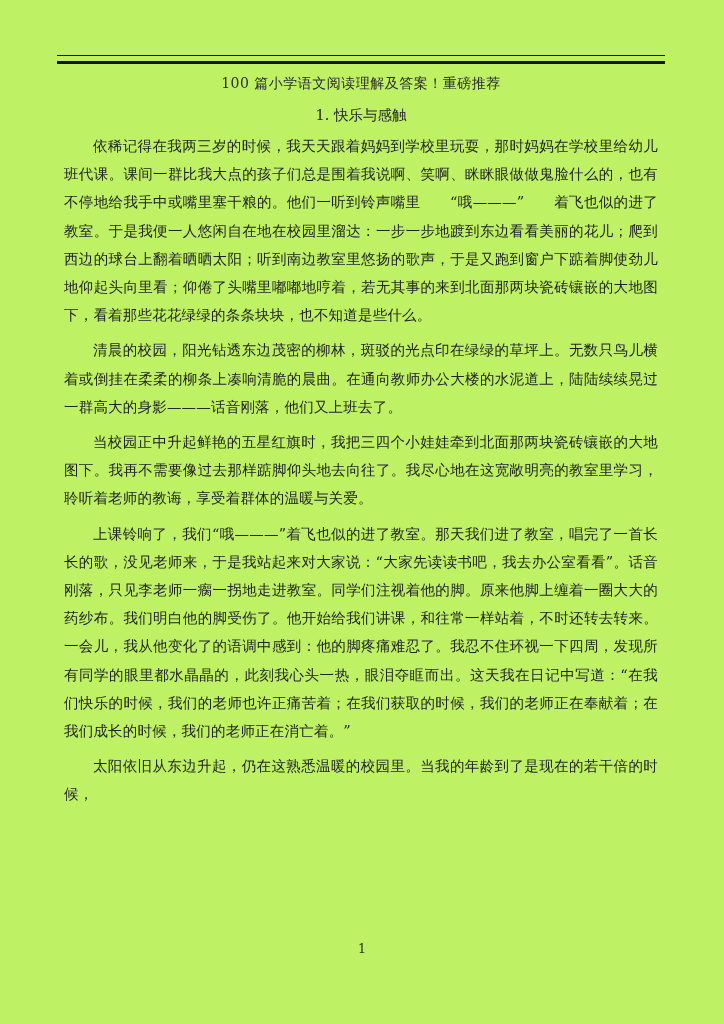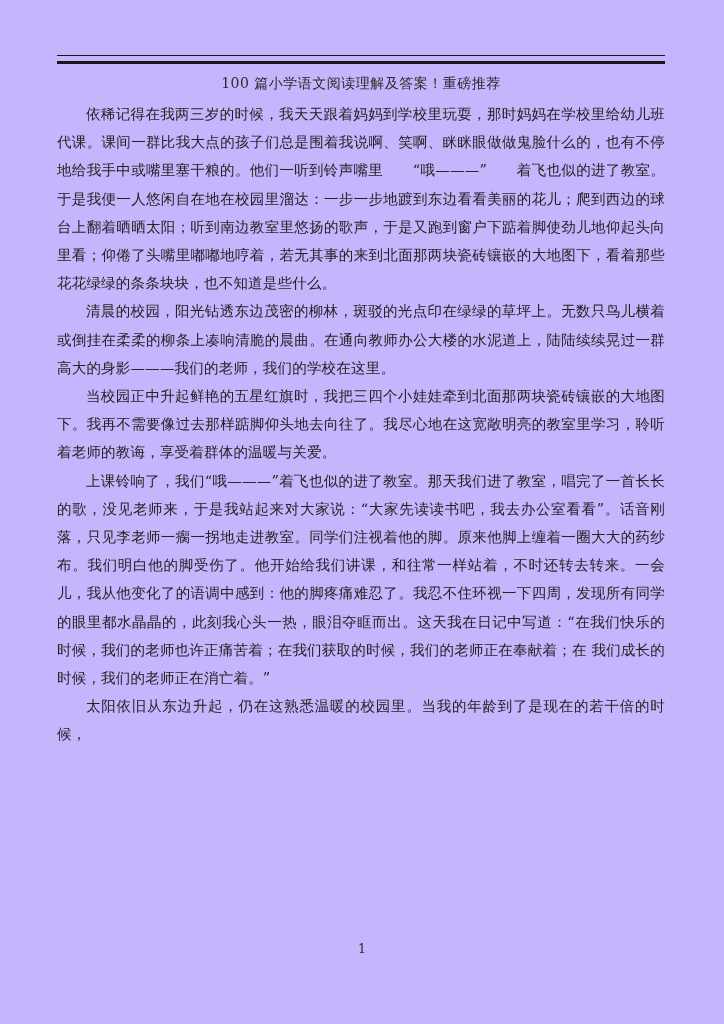--- a/index.html
+++ b/index.html
@@ -5,21 +5,21 @@
   html, body {
     margin: 0;
     padding: 0;
     background: #e8e8e8;
   }
   .page {
     position: relative;
     width: 724px;
     height: 1024px;
     margin: 0 auto;
-    background: #c4b5fd;
+    background: #bef264;
     overflow: hidden;
     font-family: "DejaVu Serif", "Liberation Serif", serif;
     color: #222;
     box-sizing: border-box;
   }
   .content {
     padding: 0 59px 0 57px;
   }
   .header-rule {
     margin-top: 55px;
@@ -39,21 +39,21 @@
     margin-top: 12px;
     text-align: center;
     font-size: 14.5px;
     line-height: 20px;
     color: #262626;
   }
   .body-text {
     margin-top: 7px;
   }
   .body-text p {
-    margin: 0;
+    margin: 7px;
     font-size: 14.5px;
     line-height: 28.2px;
     text-align: justify;
     text-indent: 2em;
     color: #232323;
     letter-spacing: 0.2px;
     word-break: break-all;
   }
   .page-number {
     position: absolute;
@@ -67,24 +67,25 @@
 </style>
 </head>
 <body>
 
 <div class="page">
   <div class="content">
     <div class="header-rule"></div>
 
     <div class="doc-title">100 篇小学语文阅读理解及答案！重磅推荐</div>
 
+    <div class="section-heading">1. 快乐与感触</div>
 
     <div class="body-text">
       <p>依稀记得在我两三岁的时候，我天天跟着妈妈到学校里玩耍，那时妈妈在学校里给幼儿班代课。课间一群比我大点的孩子们总是围着我说啊、笑啊、眯眯眼做做鬼脸什么的，也有不停地给我手中或嘴里塞干粮的。他们一听到铃声嘴里　　“哦———”　　着飞也似的进了教室。于是我便一人悠闲自在地在校园里溜达：一步一步地踱到东边看看美丽的花儿；爬到西边的球台上翻着晒晒太阳；听到南边教室里悠扬的歌声，于是又跑到窗户下踮着脚使劲儿地仰起头向里看；仰倦了头嘴里嘟嘟地哼着，若无其事的来到北面那两块瓷砖镶嵌的大地图下，看着那些花花绿绿的条条块块，也不知道是些什么。</p>
-      <p>清晨的校园，阳光钻透东边茂密的柳林，斑驳的光点印在绿绿的草坪上。无数只鸟儿横着或倒挂在柔柔的柳条上凑响清脆的晨曲。在通向教师办公大楼的水泥道上，陆陆续续晃过一群高大的身影———我们的老师，我们的学校在这里。</p>
+      <p>清晨的校园，阳光钻透东边茂密的柳林，斑驳的光点印在绿绿的草坪上。无数只鸟儿横着或倒挂在柔柔的柳条上凑响清脆的晨曲。在通向教师办公大楼的水泥道上，陆陆续续晃过一群高大的身影———话音刚落，他们又上班去了。</p>
       <p>当校园正中升起鲜艳的五星红旗时，我把三四个小娃娃牵到北面那两块瓷砖镶嵌的大地图下。我再不需要像过去那样踮脚仰头地去向往了。我尽心地在这宽敞明亮的教室里学习，聆听着老师的教诲，享受着群体的温暖与关爱。</p>
       <p>上课铃响了，我们“哦———”着飞也似的进了教室。那天我们进了教室，唱完了一首长长的歌，没见老师来，于是我站起来对大家说：“大家先读读书吧，我去办公室看看”。话音刚落，只见李老师一瘸一拐地走进教室。同学们注视着他的脚。原来他脚上缠着一圈大大的药纱布。我们明白他的脚受伤了。他开始给我们讲课，和往常一样站着，不时还转去转来。一会儿，我从他变化了的语调中感到：他的脚疼痛难忍了。我忍不住环视一下四周，发现所有同学的眼里都水晶晶的，此刻我心头一热，眼泪夺眶而出。这天我在日记中写道：“在我们快乐的时候，我们的老师也许正痛苦着；在我们获取的时候，我们的老师正在奉献着；在 我们成长的时候，我们的老师正在消亡着。”</p>
       <p>太阳依旧从东边升起，仍在这熟悉温暖的校园里。当我的年龄到了是现在的若干倍的时候，</p>
     </div>
   </div>
 
   <div class="page-number">1</div>
 </div>
 
 </body></html>

